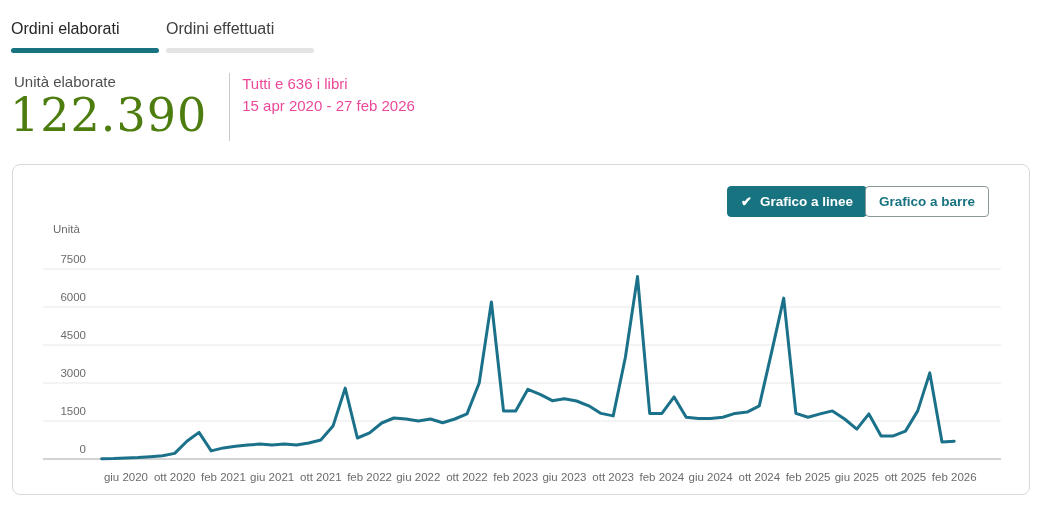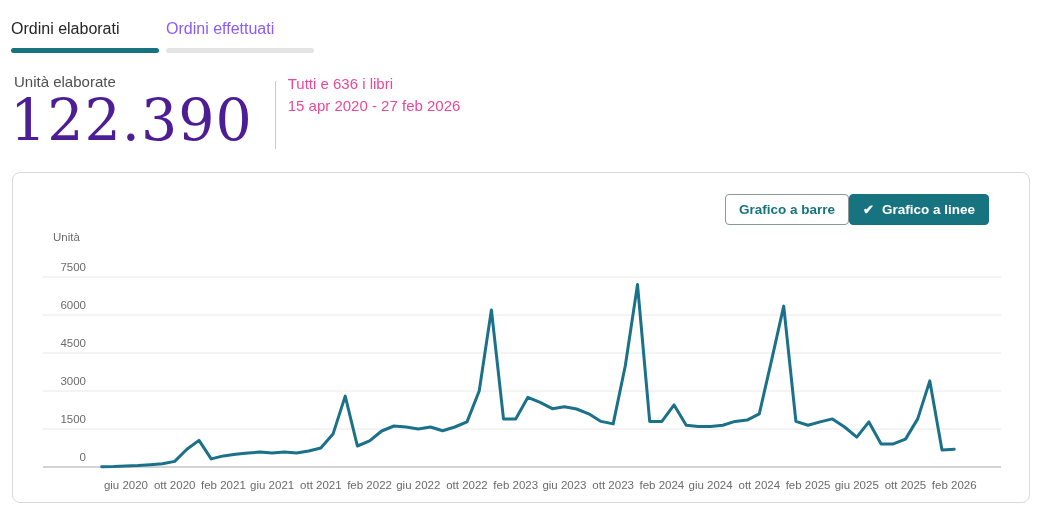--- a/index.html
+++ b/index.html
@@ -2,31 +2,31 @@
 <html><head>
 <meta charset="utf-8">
 <style>
   * { box-sizing: border-box; margin: 0; padding: 0; }
   html,body { width: 1042px; height: 517px; background: #ffffff;
     font-family: "Liberation Sans", sans-serif; overflow: hidden; }
 
   
   .tabs { display: flex; gap: 7px; margin: 14px 0 0 11px; }
   .tab { width: 148px; cursor: pointer; }
-  .tab .tab-label { display: block; font-size: 16px; padding: 6px 0 10px; color: #8b5cf6; }
+  .tab .tab-label { display: block; font-size: 16px; padding: 6px 0 10px; color: #404040; }
   .tab.active .tab-label { color: #262626; }
   .tab .tab-underline { display: block; height: 5px; border-radius: 3px; background: #e4e4e4; }
   .tab.active .tab-underline { background: #177380; }
 
   
   .stats { display: flex; margin: 20px 0 0 13px; }
   .stats-left { display: flex; flex-direction: column; }
   .stats-label { font-size: 15px; color: #4f4f4f; margin: 0 0 2px 1px; }
   .stats-value { font-family: "DejaVu Serif", "Liberation Serif", serif;
-    font-size: 57px; line-height: 1.0; color: #4c1d95; letter-spacing: 1px; margin-left: -3px; }
+    font-size: 46px; line-height: 1.0; color: #4d7c0f; letter-spacing: 1px; margin-left: -3px; }
   .stats-divider { width: 1px; height: 68px; background: #c9c9c9; margin: 0 12px 0 22px; align-self: flex-end; }
   .stats-right { font-size: 15px; color: #ec4899; line-height: 22px; padding-bottom: 2px; }
 
   
   .chart-card { position: relative; margin: 23px 12px 0 12px; height: 331px;
     border: 1px solid #d9d9d9; border-radius: 8px; background: #fff; }
   .chart-toggle { position: absolute; top: 21px; right: 40px; display: flex; z-index: 2; }
   .toggle-btn { font-size: 13.5px; font-weight: bold; padding: 7px 13px; border-radius: 4px;
     cursor: pointer; white-space: nowrap; }
   .toggle-btn.active { background: #177380; color: #ffffff; border: 1px solid #177380; }
@@ -55,25 +55,25 @@
   </div>
   <div class="stats-divider"></div>
   <div class="stats-right">
     <div>Tutti e 636 i libri</div>
     <div>15 apr 2020 - 27 feb 2026</div>
   </div>
 </div>
 
 <div class="chart-card">
   <div class="chart-toggle">
+    <div class="toggle-btn active">
+      <span class="check">✔</span><span>Grafico a linee</span>
+    </div>
     <div class="toggle-btn inactive">
       <span>Grafico a barre</span>
-    </div>
-    <div class="toggle-btn active">
-      <span class="check">✔</span><span>Grafico a linee</span>
     </div>
   </div>
   <svg class="chart-svg" viewBox="0 0 1016 329" xmlns="http://www.w3.org/2000/svg">
       <line x1="30" y1="294" x2="988" y2="294" stroke="#c4c4c4" stroke-width="1.5"></line>
       <text x="73" y="288" text-anchor="end" font-size="11.5" fill="#6b6b6b">0</text>
       <line x1="30" y1="256" x2="988" y2="256" stroke="#e8e8e8" stroke-width="1"></line>
       <text x="73" y="250" text-anchor="end" font-size="11.5" fill="#6b6b6b">1500</text>
       <line x1="30" y1="218" x2="988" y2="218" stroke="#e8e8e8" stroke-width="1"></line>
       <text x="73" y="212" text-anchor="end" font-size="11.5" fill="#6b6b6b">3000</text>
       <line x1="30" y1="180" x2="988" y2="180" stroke="#e8e8e8" stroke-width="1"></line>

